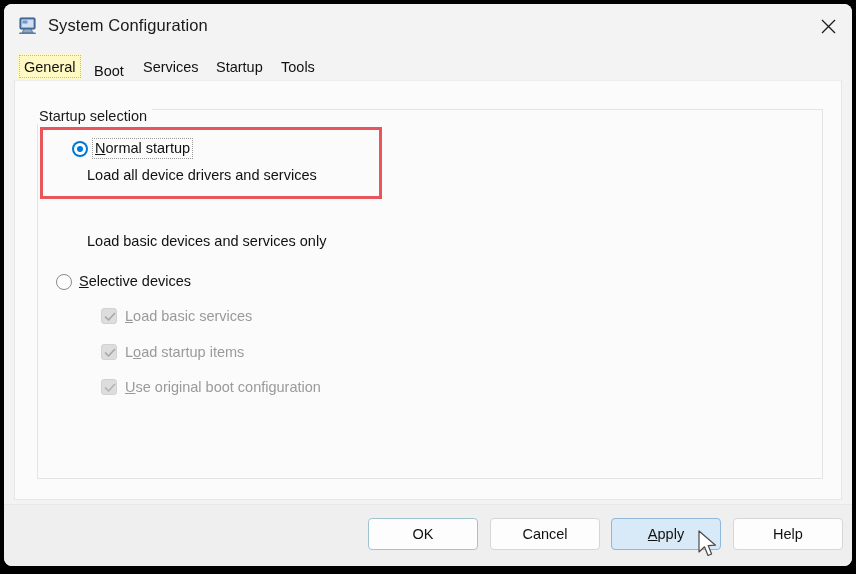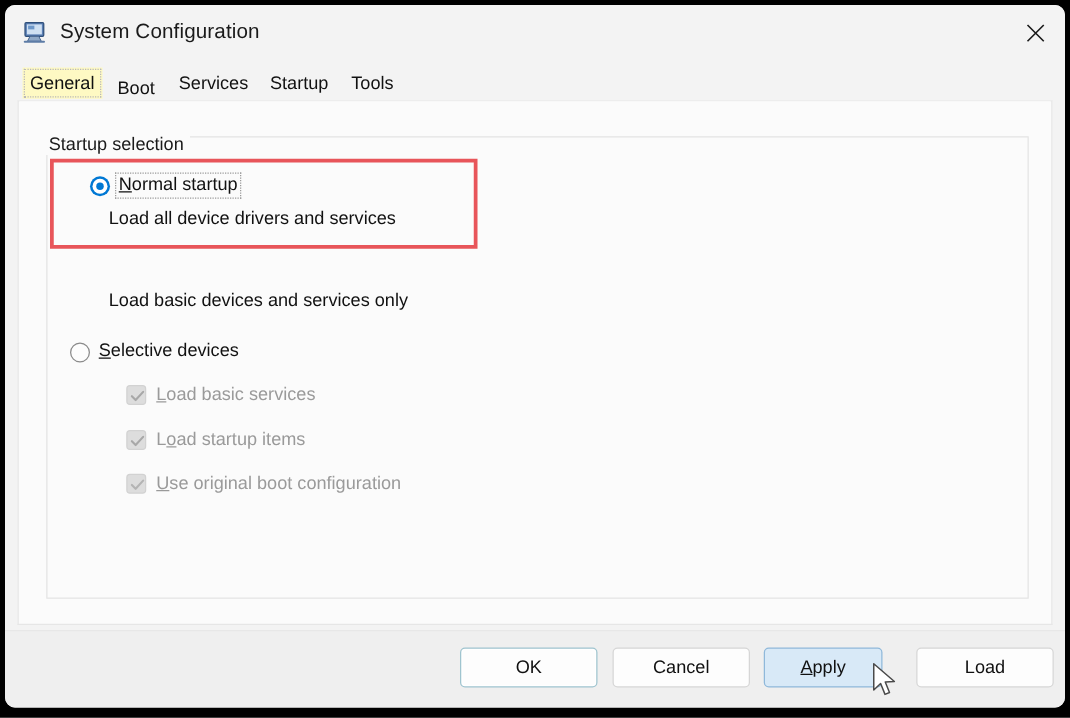--- a/index.html
+++ b/index.html
@@ -357,25 +357,25 @@
 
   <div id="highlight"></div>
 
   <div id="footer">
     <div class="btn default" style="left:364px; width:110px;">
       <span>OK</span>
     </div>
     <div class="btn" style="left:486px; width:110px;">
       <span>Cancel</span>
     </div>
-    <div class="btn hover" style="left:607px; width:95px;">
+    <div class="btn hover" style="left:607px; width:110px;">
       <span><u class="accel">A</u><span>pply</span></span>
     </div>
     <div class="btn" style="left:729px; width:110px;">
-      <span>Load</span>
+      <span>Help</span>
     </div>
   </div>
 
   <div id="cursor">
     <svg width="24" height="32" viewBox="0 0 24 32">
       <path d="M1 1 L1 22 L6.5 16.8 L10 25.5 L13.6 24 L10.2 15.6 L17.5 15.2 Z" fill="#ffffff" stroke="#4a4a4a" stroke-width="1.2" stroke-linejoin="round"></path>
     </svg>
   </div>
 
 </div>

